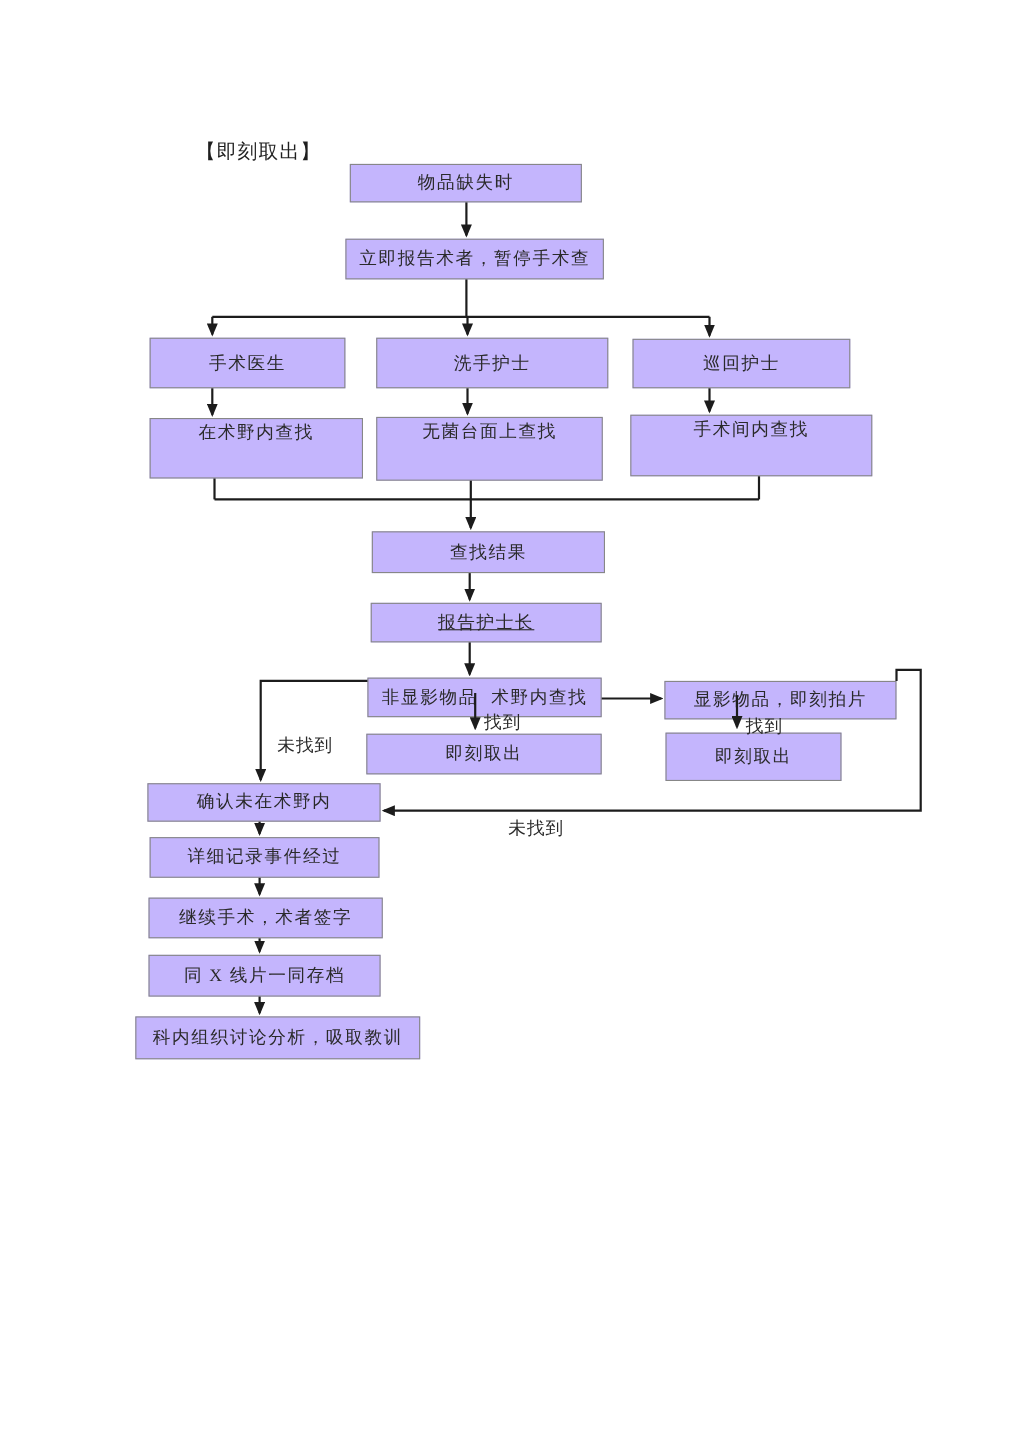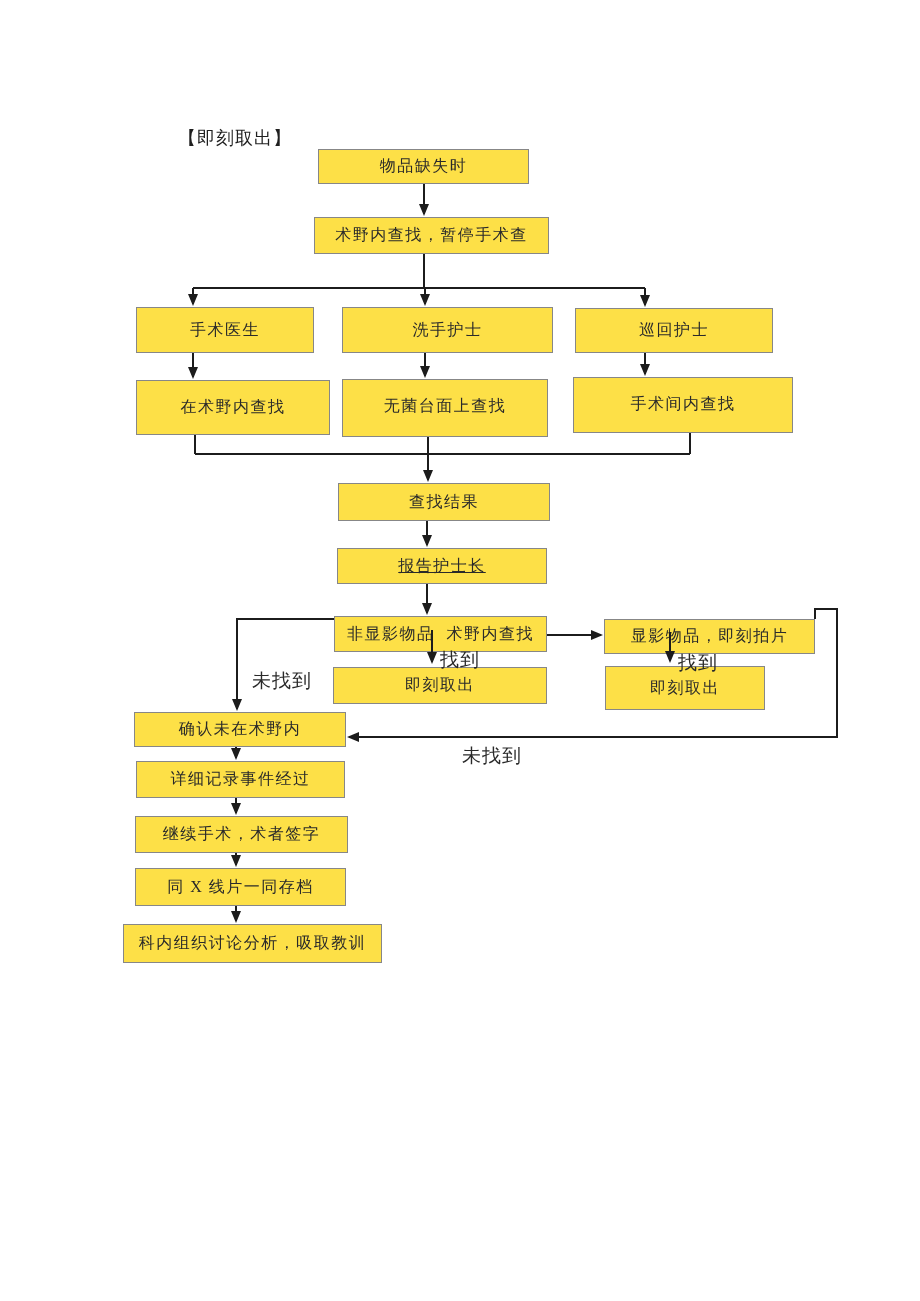--- a/index.html
+++ b/index.html
@@ -18,41 +18,41 @@
     top: 126px;
     font-size: 18px;
     letter-spacing: 1px;
     color: #1f1f1f;
     white-space: nowrap;
   }
   .node {
     position: absolute;
     box-sizing: border-box;
     border: 1.5px solid #878787;
-    background: #fde047;
+    background: #c4b5fd;
     display: flex;
     align-items: center;
     justify-content: center;
     font-size: 16px;
     letter-spacing: 1.5px;
     color: #2a2a2a;
     z-index: 2;
     white-space: nowrap;
   }
   .node.top-align {
     align-items: flex-start;
-    padding-top: 16px;
+    padding-top: 2px;
   }
   .node.split {
     justify-content: space-between;
     padding: 0 12px;
   }
   .edge-label {
     position: absolute;
-    font-size: 19px;
+    font-size: 16px;
     letter-spacing: 1px;
     color: #2a2a2a;
     z-index: 6;
     white-space: nowrap;
   }
   #lines {
     position: absolute;
     left: 0;
     top: 0;
     z-index: 5;
@@ -61,21 +61,21 @@
 </style>
 </head>
 <body>
 
 <div id="page">
 
   <div class="doc-title">【即刻取出】</div>
 
   <div class="node" style="left:318px; top:149px; width:211px; height:35px;">物品缺失时</div>
 
-  <div class="node" style="left:314px; top:217px; width:235px; height:37px;">术野内查找，暂停手术查</div>
+  <div class="node" style="left:314px; top:217px; width:235px; height:37px;">立即报告术者，暂停手术查</div>
 
   <div class="node" style="left:136px; top:307px; width:178px; height:46px;">手术医生</div>
 
   <div class="node" style="left:342px; top:307px; width:211px; height:46px;">洗手护士</div>
 
   <div class="node" style="left:575px; top:308px; width:198px; height:45px;">巡回护士</div>
 
   <div class="node top-align" style="left:136px; top:380px; width:194px; height:55px;">在术野内查找</div>
 
   <div class="node top-align" style="left:342px; top:379px; width:206px; height:58px;">无菌台面上查找</div>

